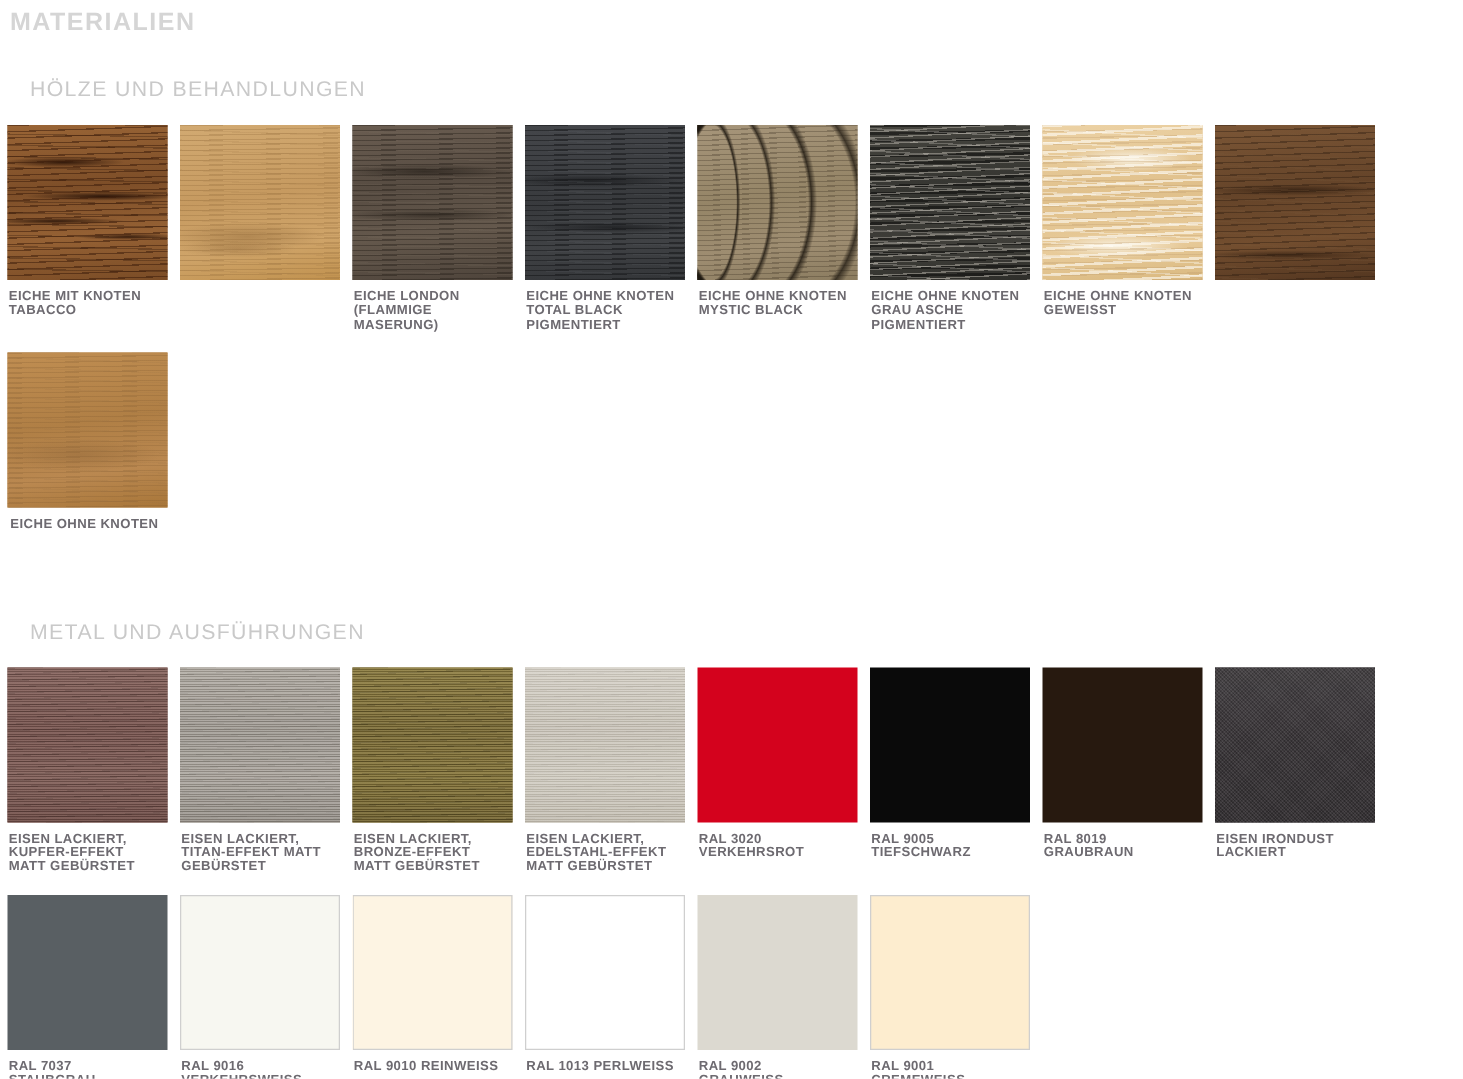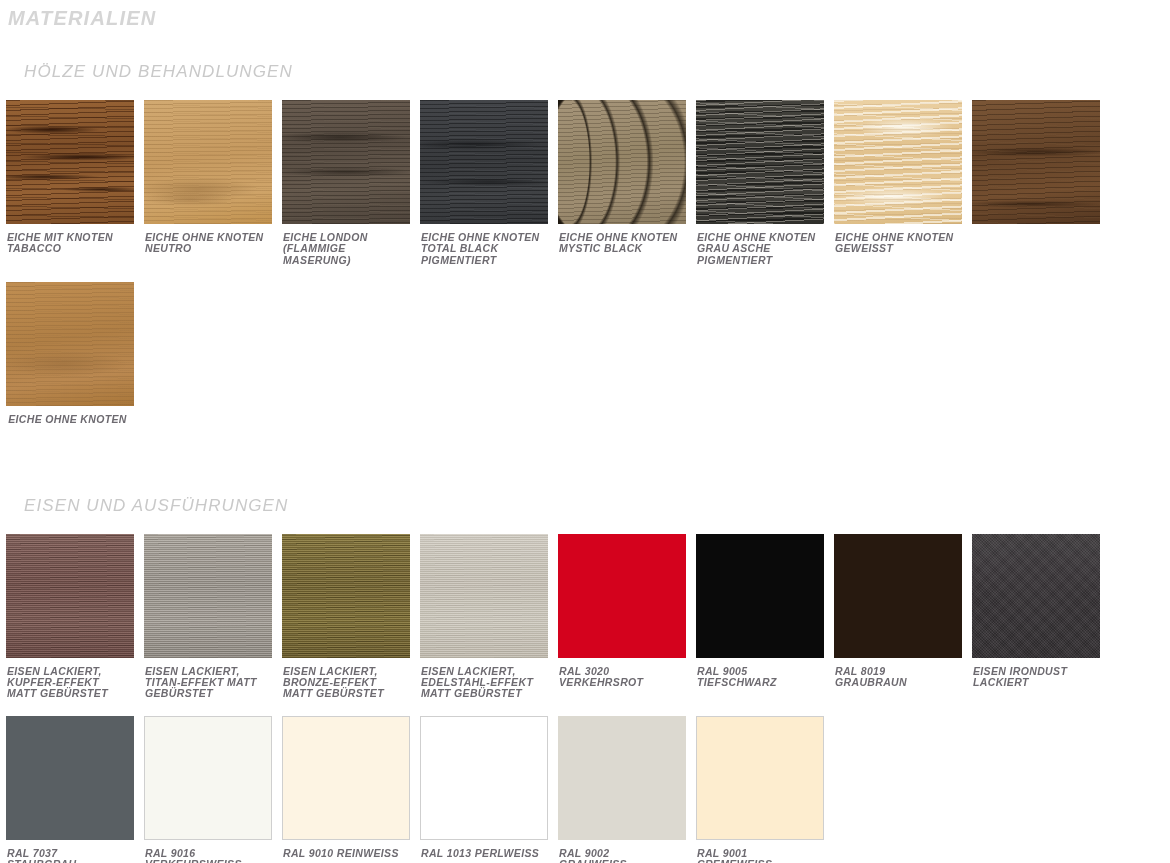--- a/index.html
+++ b/index.html
@@ -4,21 +4,21 @@
 <title>Materialien</title>
 <style>
   * { box-sizing: border-box; }
   html, body {
     margin: 0; padding: 0;
     width: 1170px; height: 863px;
     background: #ffffff;
     font-family: "Liberation Sans", sans-serif;
     overflow: hidden;
   }
-  .page { position: relative; width: 1170px; height: 863px; padding: 0 6px; font-style: italic; }
+  .page { position: relative; width: 1170px; height: 863px; padding: 0 6px; }
 
   .page-title {
     font-size: 20px;
     font-weight: bold;
     letter-spacing: 1.2px;
     color: #d5d5d5;
     margin: 0;
     padding: 4px 0 0 2px;
     line-height: 28px;
   }
@@ -199,21 +199,20 @@
   <div class="section">
     <h2 class="section-title">HÖLZE UND BEHANDLUNGEN</h2>
 
     <div class="grid">
       <div class="swatch-cell">
         <div class="swatch tex-eiche-tabacco"></div>
         <div class="label">EICHE MIT KNOTEN TABACCO</div>
       </div>
       <div class="swatch-cell">
         <div class="swatch tex-eiche-neutro"></div>
-        <div class="label">EICHE OHNE KNOTEN NEUTRO</div>
       </div>
       <div class="swatch-cell">
         <div class="swatch tex-eiche-london"></div>
         <div class="label">EICHE LONDON (FLAMMIGE MASERUNG)</div>
       </div>
       <div class="swatch-cell">
         <div class="swatch tex-eiche-black"></div>
         <div class="label">EICHE OHNE KNOTEN TOTAL BLACK PIGMENTIERT</div>
       </div>
       <div class="swatch-cell">
@@ -235,21 +234,21 @@
 
     <div class="grid wood-row-2">
       <div class="swatch-cell">
         <div class="swatch tex-eiche-plain"></div>
         <div class="label">EICHE OHNE KNOTEN</div>
       </div>
     </div>
   </div>
 
   <div class="section section-metal">
-    <h2 class="section-title">EISEN UND AUSFÜHRUNGEN</h2>
+    <h2 class="section-title">METAL UND AUSFÜHRUNGEN</h2>
 
     <div class="grid">
       <div class="swatch-cell">
         <div class="swatch tex-kupfer"></div>
         <div class="label">EISEN LACKIERT, KUPFER-EFFEKT MATT GEBÜRSTET</div>
       </div>
       <div class="swatch-cell">
         <div class="swatch tex-titan"></div>
         <div class="label">EISEN LACKIERT, TITAN-EFFEKT MATT GEBÜRSTET</div>
       </div>

